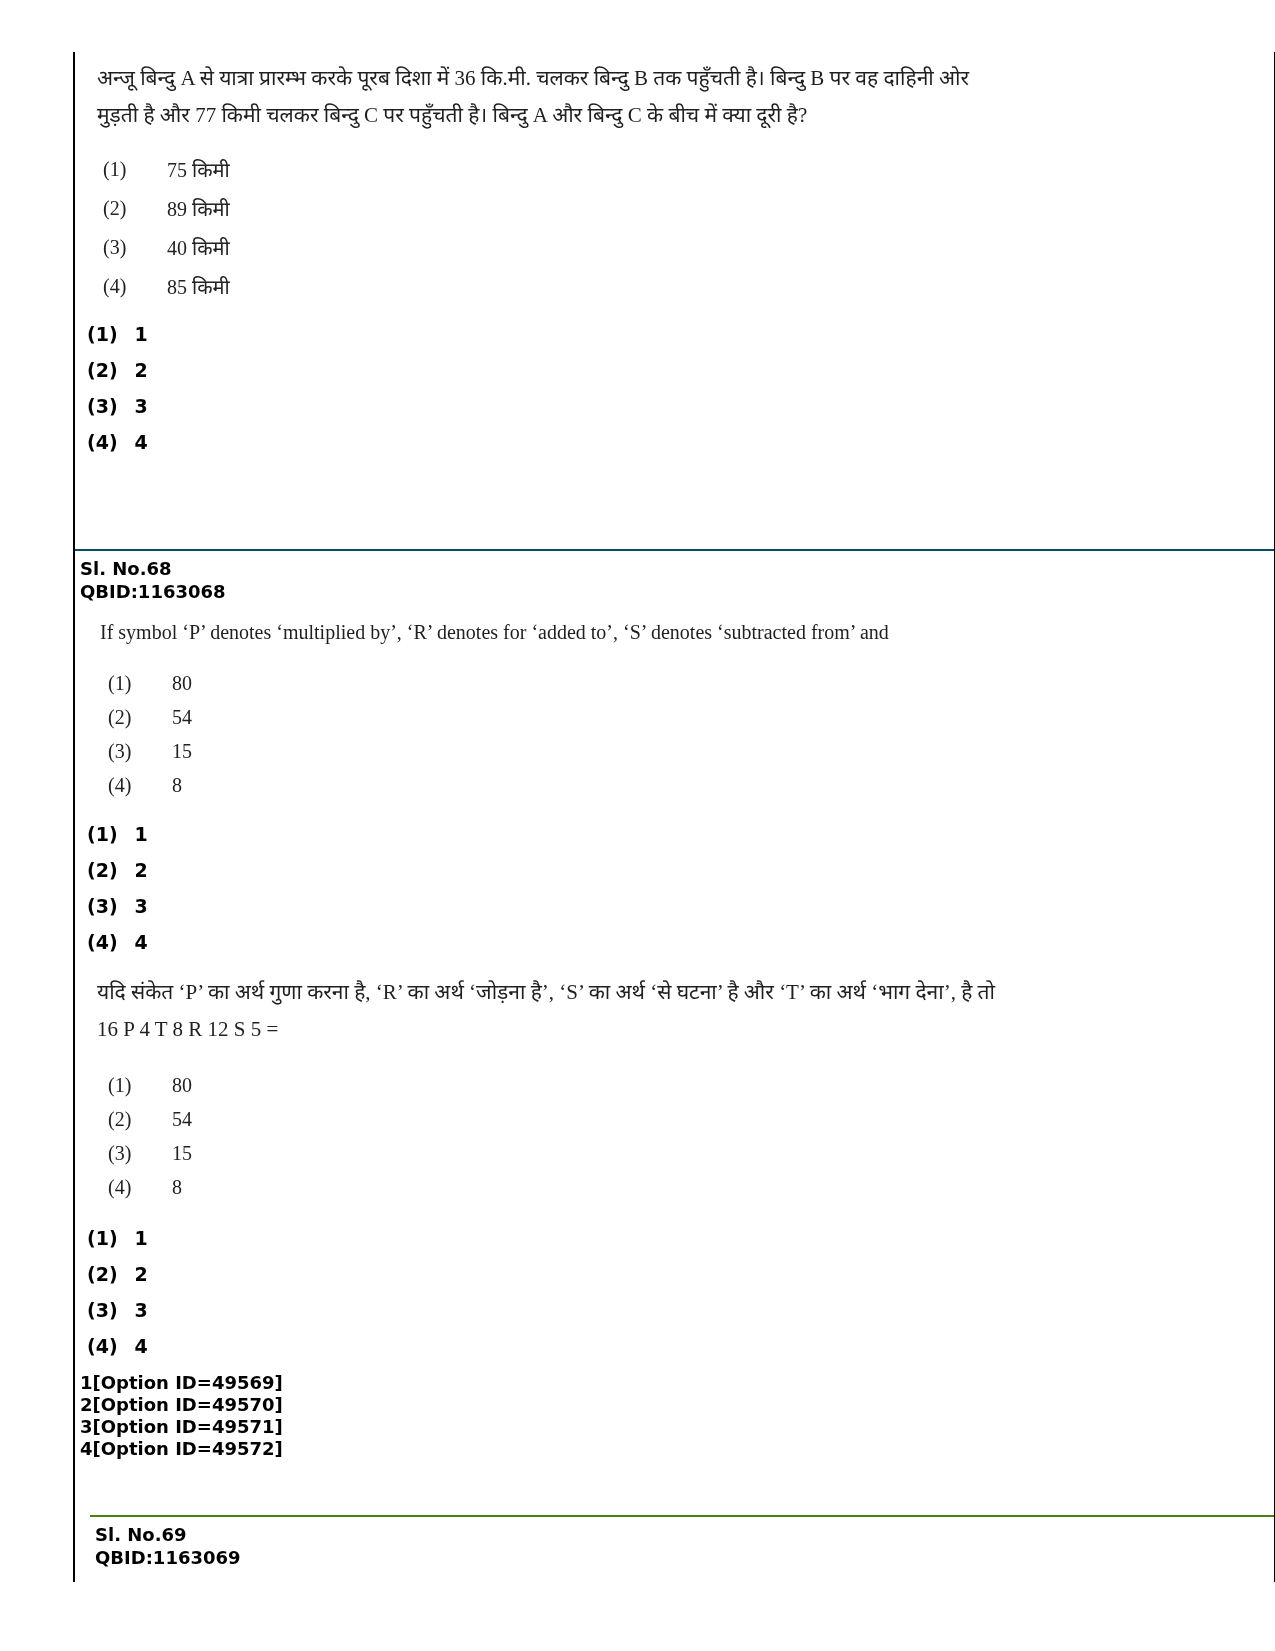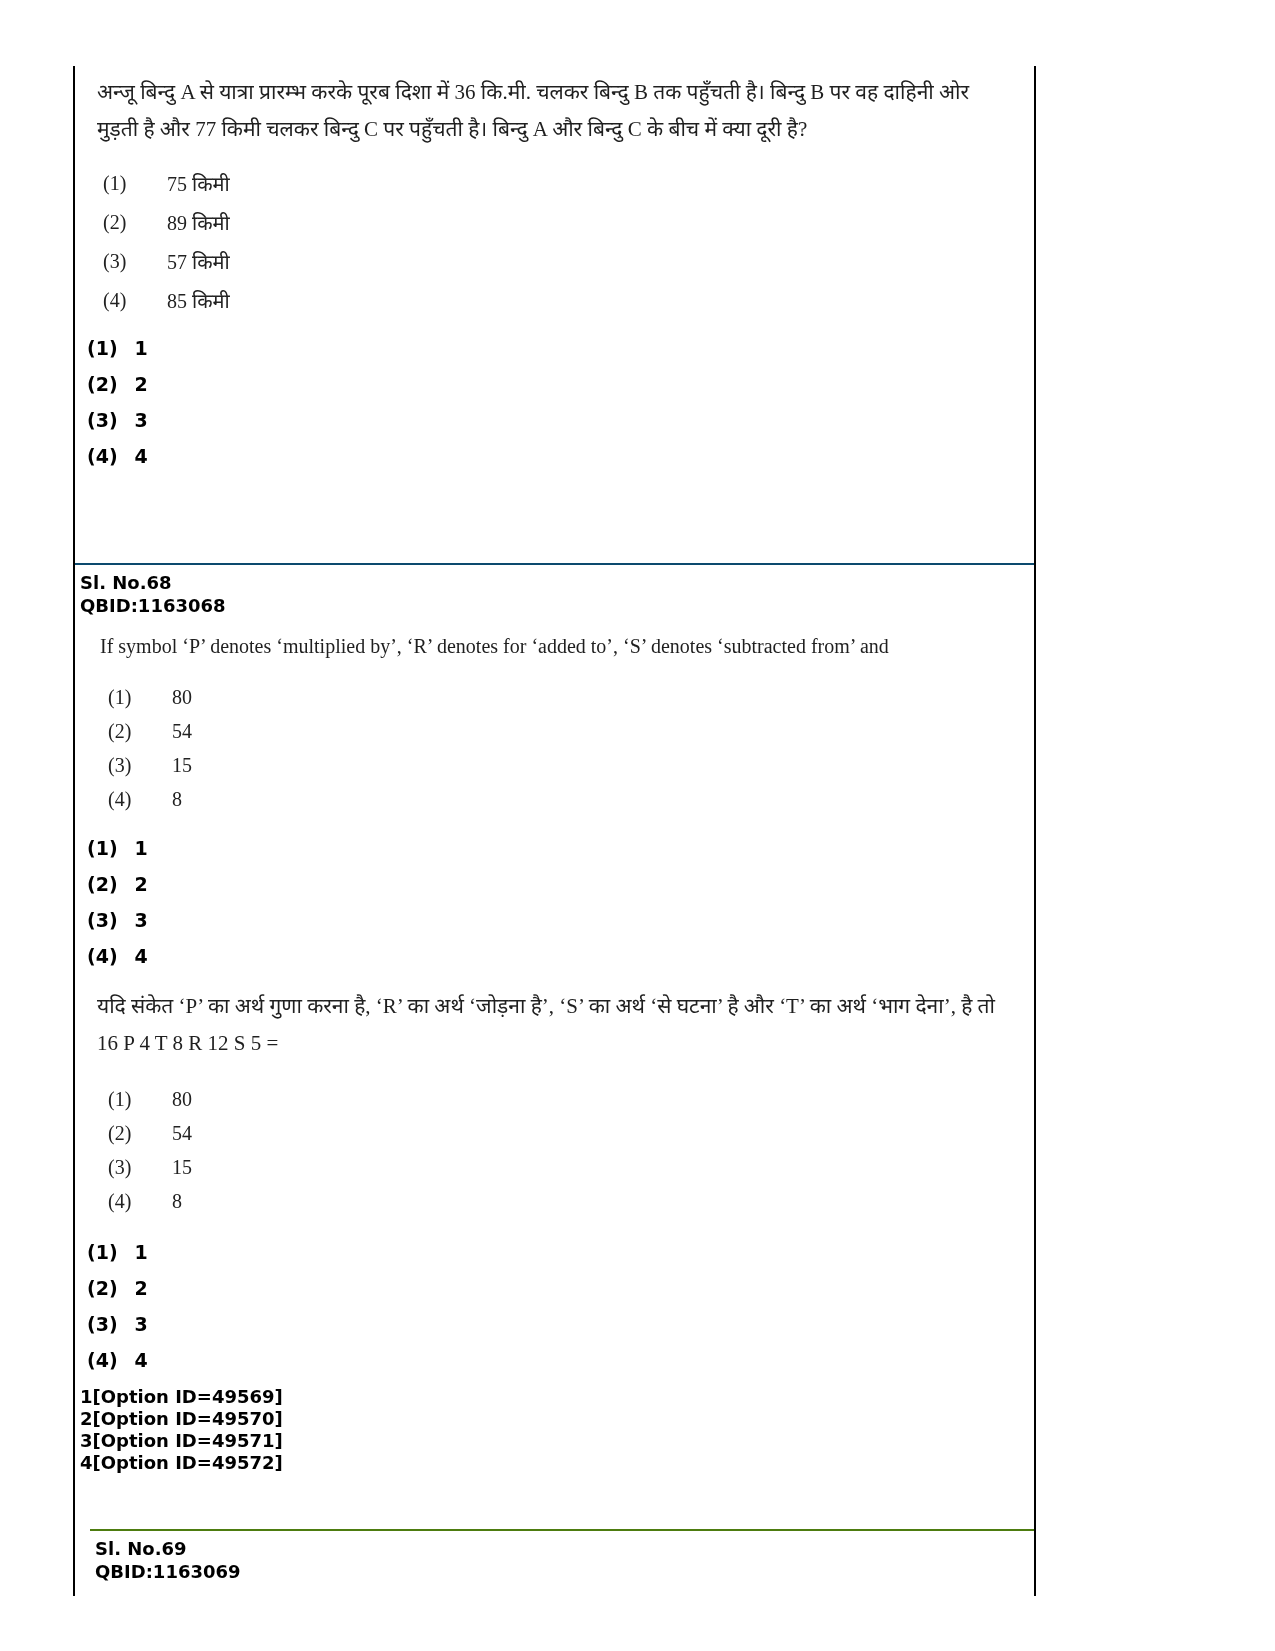--- a/index.html
+++ b/index.html
@@ -10,22 +10,22 @@
   body {
     width: 1275px;
     height: 1651px;
     position: relative;
     font-family: "Liberation Serif", serif;
     color: #1c1c1c;
   }
   .page-box {
     position: absolute;
     left: 73px;
-    top: 66px;
-    width: 963px;
+    top: 52px;
+    width: 1203px;
     height: 1530px;
     box-sizing: border-box;
     border-left: 2px solid #000;
     border-right: 2px solid #000;
     overflow: hidden;
     background: #ffffff;
   }
   .section { box-sizing: border-box; overflow: hidden; }
   .sec1 { height: 497px; }
   .sec2 { height: 966px; border-top: 2px solid #0c4a6e; }
@@ -105,21 +105,21 @@
       <div class="choice-row">
         <span class="num">(1)</span>
         <span class="val">75 किमी</span>
       </div>
       <div class="choice-row">
         <span class="num">(2)</span>
         <span class="val">89 किमी</span>
       </div>
       <div class="choice-row">
         <span class="num">(3)</span>
-        <span class="val">57 किमी</span>
+        <span class="val">40 किमी</span>
       </div>
       <div class="choice-row">
         <span class="num">(4)</span>
         <span class="val">85 किमी</span>
       </div>
     </div>
 
     <div class="answers">
       <div class="answer-row">
         <span class="num">(1)</span>

